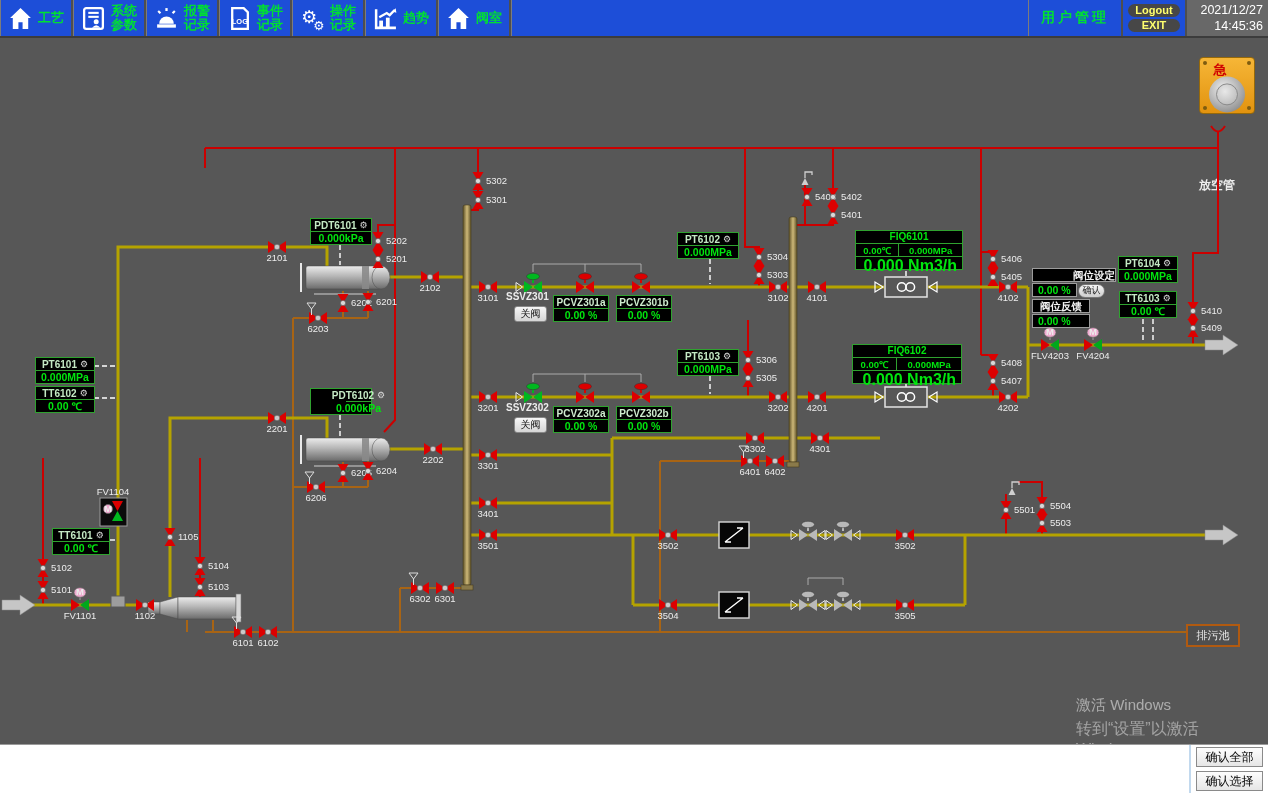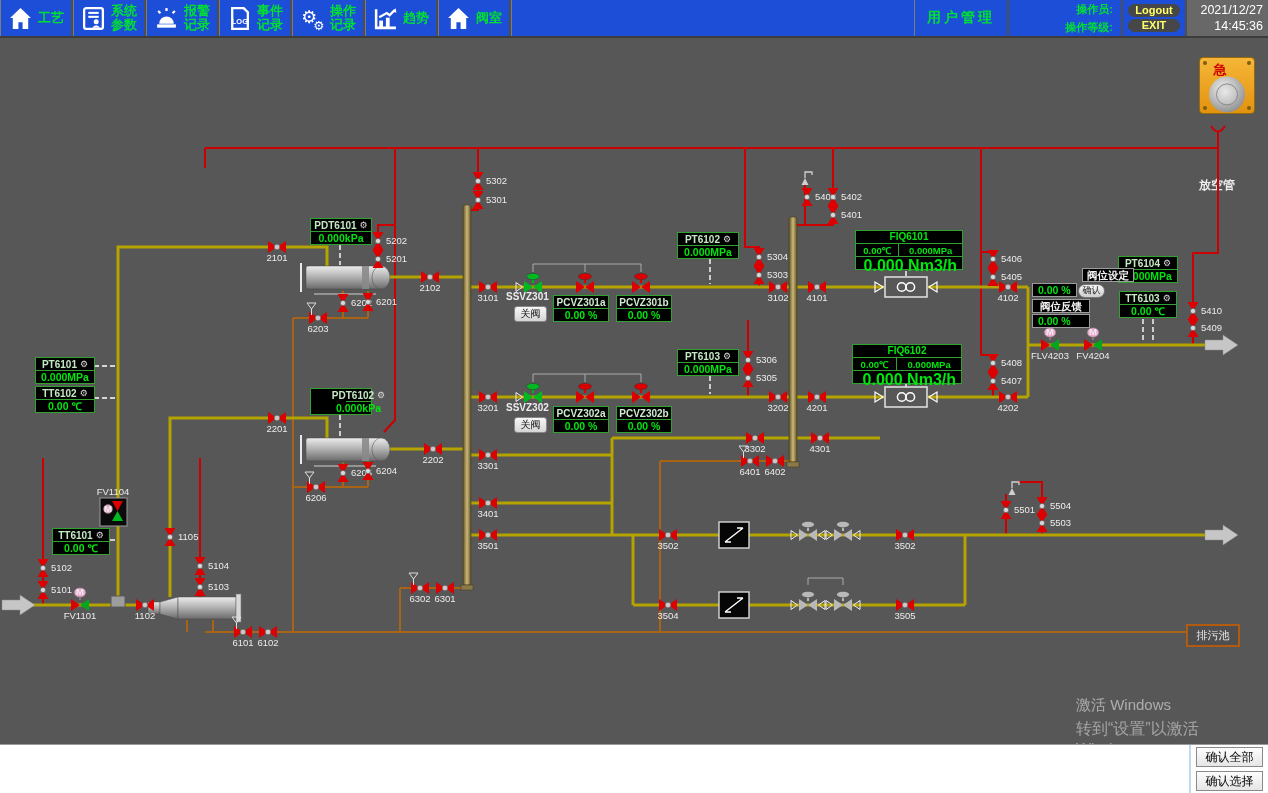--- a/index.html
+++ b/index.html
@@ -138,24 +138,20 @@
         <svg viewBox="0 0 12 12">
           <path d="M6 1 L11 5.8 H9.7 V11 H7 V7.8 H5 V11 H2.3 V5.8 H1 Z" fill="#fff"></path>
         </svg>
         <span class="tb-label">阀室</span>
       </div>
     </div>
   <div class="tb-fill"></div>
   <div class="tb-btn tb-user">
     <span class="tb-label">用户管理</span>
   </div>
-  <div class="tb-op">
-    <div>操作员:</div>
-    <div>操作等级:</div>
-  </div>
   <div class="tb-logout">
     <div class="pill">Logout</div>
     <div class="pill">EXIT</div>
   </div>
   <div class="tb-time">
     <div>2021/12/27</div>
     <div>14:45:36</div>
   </div>
 </div>
 
@@ -879,21 +875,21 @@
         <span>PCVZ302a</span>
       </div>
       <div class="r2">0.00  %</div>
     </div>
     <div class="inst pcv" style="left: 616px; top: 406px; width: 56px;">
       <div class="r1">
         <span>PCVZ302b</span>
       </div>
       <div class="r2">0.00  %</div>
     </div>
-    <div class="spbox" style="left: 1082px; top: 268px; width: 52px; height: 14px; line-height: 13px;">阀位设定</div>
+    <div class="spbox" style="left: 1032px; top: 268px; width: 84px; height: 14px; line-height: 13px; text-align: right;">阀位设定</div>
     <div class="spbox spval" style="left: 1032px; top: 283px; width: 45px; height: 14px;">0.00 %</div>
     <div class="btn-sm" style="left: 1078px; top: 284px; border-radius: 7px;">确认</div>
     <div class="spbox" style="left: 1032px; top: 299px; width: 58px; height: 14px; line-height: 13px;">阀位反馈</div>
     <div class="spbox spval" style="left: 1032px; top: 314px; width: 58px; height: 14px;">0.00  %</div>
     <div class="dlabel" style="left: 506px; top: 291px;">SSVZ301</div>
     <div class="sbtn" style="left: 514px; top: 306px;">关阀</div>
     <div class="dlabel" style="left: 506px; top: 402px;">SSVZ302</div>
     <div class="sbtn" style="left: 514px; top: 417px;">关阀</div>
   </div>
 

